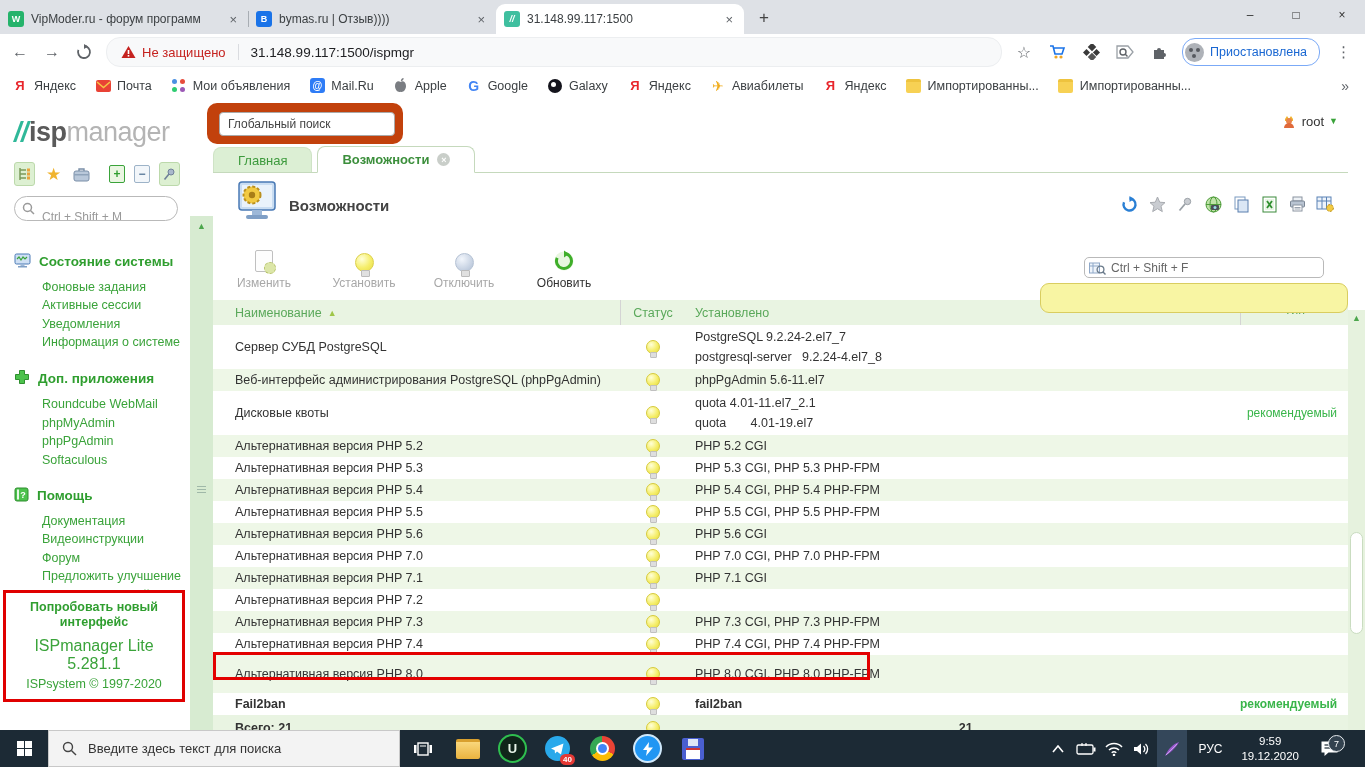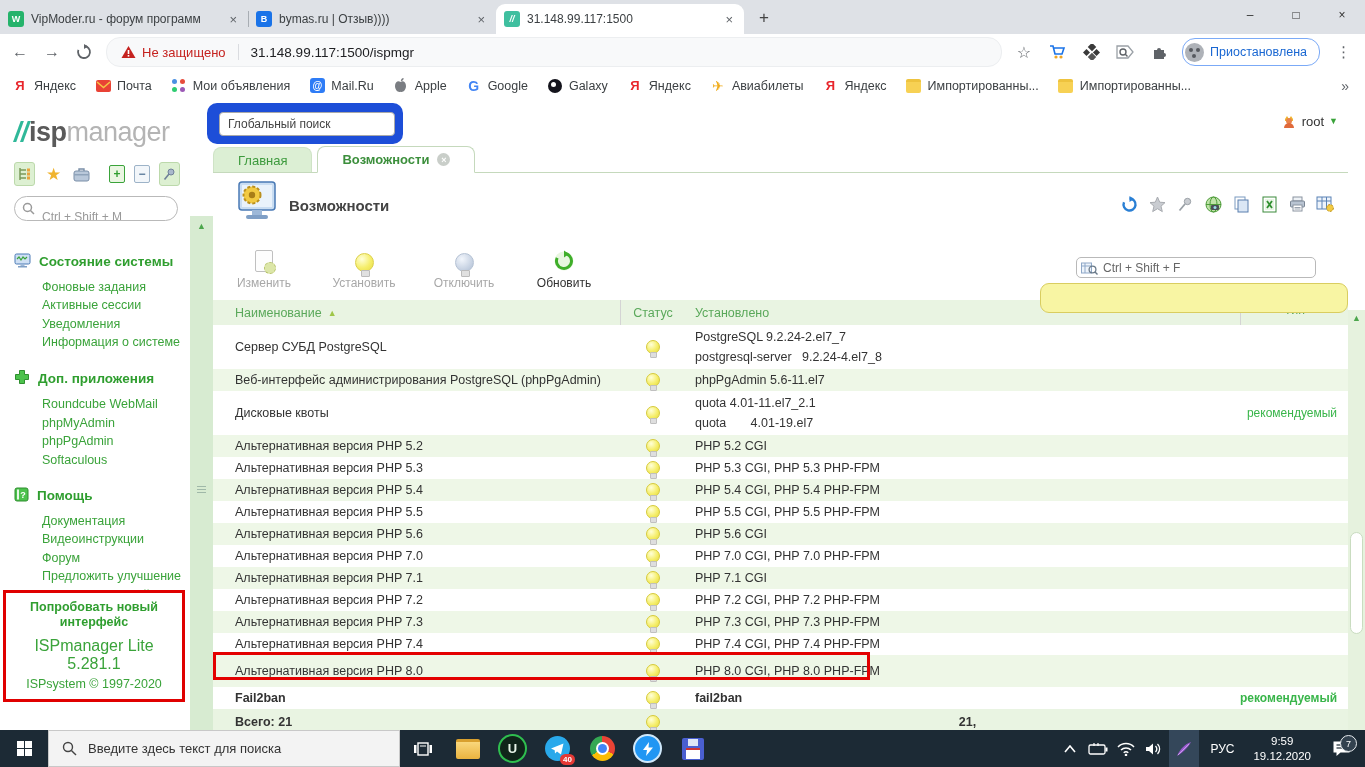--- a/index.html
+++ b/index.html
@@ -85,21 +85,21 @@
   .sf2{color:#3aa33a;font-size:16px;margin-top:6px;}
   .sf3{color:#3aa33a;font-size:12.5px;margin-top:4px;}
 
   .gutter{position:absolute;left:190px;top:115px;bottom:0;width:23px;background:#d7ebd1;}
   .gut-arrow{color:#4ca64c;font-size:9px;text-align:center;padding-top:5px;}
   .gut-split{margin:255px auto 0;width:9px;}
   .gut-split i{display:block;height:1px;background:#9fb8a8;margin:2px 0;}
 
   .main{position:absolute;left:213px;top:0;width:1135px;height:100%;}
   .topbar{height:45px;position:relative;}
-  .gs-pill{position:absolute;left:-6px;top:2px;width:196px;height:41px;background:#1d4ed8;border-radius:10px;}
+  .gs-pill{position:absolute;left:-6px;top:2px;width:196px;height:41px;background:#c2410c;border-radius:10px;}
   .gs-pill input{position:absolute;left:12px;top:9px;width:158px;height:22px;border:1px solid #a9a9a9;border-radius:4px;
     padding:0 8px;font-size:12px;color:#333;outline:none;font-family:"Liberation Sans",sans-serif;}
   .gs-pill input::placeholder{color:#444;opacity:1;}
   .side-search input::placeholder{color:#999;opacity:1;}
   .user-box{position:absolute;right:10px;top:12px;display:flex;align-items:center;gap:5px;font-size:13px;color:#333;}
   .user-caret{color:#3aa33a;font-size:9px;}
 
   .tabstrip{height:27px;display:flex;align-items:flex-end;gap:5px;}
   .isptab{height:25px;padding:0 24px;display:flex;align-items:center;gap:8px;border-radius:8px 8px 0 0;
     font-size:13px;color:#3d9a3d;background:#dcefd4;border:1px solid #cfe3c6;border-bottom:none;}
@@ -119,21 +119,21 @@
   .tbtn .tic{height:24px;display:flex;align-items:flex-end;justify-content:center;}
   .tbtn.disabled{color:#a8a8a8;}
   .tbtn.enabled{color:#333;}
   .bulb-big{width:17px;height:17px;border-radius:50%;position:relative;}
   .bulb-big::after{content:"";position:absolute;left:5px;top:16px;width:7px;height:5px;background:#e0e0e0;border:1px solid #bbb;border-radius:1px;}
   .bulb-yellow{background:radial-gradient(circle at 35% 30%, #ffffd8, #f5ee6a 55%, #e8dc45);border:1px solid #dcd04a;}
   .bulb-gray{background:radial-gradient(circle at 35% 30%, #f2f6fc, #c9d4e4 60%, #aebdd2);border:1px solid #b5c2d4;}
   .ic-editpage{width:16px;height:20px;background:#fdfdfd;border:1px solid #c0c0c0;border-radius:2px;position:relative;}
   .ic-editpage i{position:absolute;right:-4px;bottom:-3px;width:10px;height:10px;border-radius:50%;
     background:#dce6a8;border:1px dashed #b6c26a;}
-  .filter-box{position:absolute;right:32px;top:19px;width:240px;}
+  .filter-box{position:absolute;right:24px;top:19px;width:240px;}
   .filter-box input{width:100%;box-sizing:border-box;height:21px;border:1px solid #b9b9b9;border-radius:5px;
     padding:0 6px 0 26px;font-size:12px;color:#555;outline:none;font-family:"Liberation Sans",sans-serif;}
   .filter-box input::placeholder{color:#666;opacity:1;}
   .filter-ic{position:absolute;left:5px;top:4px;}
 
   .yellow-bar{position:absolute;left:827px;top:182px;width:306px;height:28px;background:#f8f5a3;
     border:1px solid #d9cd60;border-radius:9px;z-index:5;}
 
   .table{position:relative;}
   .thead{display:flex;height:25px;background:#e9f4e2;color:#5aa85a;font-size:12.5px;align-items:center;}
@@ -172,21 +172,21 @@
   .tg-badge{position:absolute;right:5px;bottom:2px;background:#e53935;color:#fff;font-size:8px;border-radius:7px;padding:1px 3px;font-weight:bold;}
   .tb-folder{width:24px;height:17px;background:linear-gradient(#f9d77c,#eab33f);border-radius:2px;border-top:3px solid #d9a02e;}
   .chrome-ic{width:25px;height:25px;border-radius:50%;position:relative;
     background:conic-gradient(#ea4335 0 33%, #fbbc05 33% 66%, #34a853 66% 100%);}
   .chrome-ic::before{content:"";position:absolute;left:6px;top:6px;width:13px;height:13px;border-radius:50%;background:#fff;}
   .chrome-ic::after{content:"";position:absolute;left:8px;top:8px;width:9px;height:9px;border-radius:50%;background:#4285f4;}
   .floppy{width:22px;height:22px;background:#4a5fd0;border-radius:2px;position:relative;}
   .floppy::before{content:"";position:absolute;left:6px;top:1px;width:10px;height:7px;background:#dfe6f5;}
   .floppy::after{content:"";position:absolute;left:4px;bottom:1px;width:14px;height:9px;background:#fff;
     border-top:2px solid #c33;}
-  .tb-tray{margin-left:auto;display:flex;align-items:center;gap:2px;padding-right:4px;}
+  .tb-tray{margin-left:auto;display:flex;align-items:center;gap:2px;padding-right:16px;}
   .tray-ic{width:26px;height:37px;display:flex;align-items:center;justify-content:center;}
   .pen-box{width:30px;height:37px;background:#34475a;display:flex;align-items:center;justify-content:center;}
   .tb-lang{color:#fff;font-size:12px;padding:0 9px;display:flex;align-items:center;}
   .tb-clock{color:#fff;font-size:11.5px;line-height:1.3;text-align:center;padding:0 8px;display:flex;flex-direction:column;justify-content:center;}
   .tb-notif{width:40px;display:flex;align-items:center;justify-content:center;position:relative;}
   .notif-badge{position:absolute;right:4px;bottom:5px;width:15px;height:15px;border-radius:50%;background:#33424f;
     border:1px solid #e8ecef;color:#fff;font-size:9px;display:flex;align-items:center;justify-content:center;}
 </style>
 </head>
 <body>
@@ -731,23 +731,20 @@
                 <div class="cell-inst">
                   <div class="inst-line">PHP 7.1 CGI</div>
                 </div>
                 <div class="cell-type"></div>
               </div>
               <div class="trow" style="height: 22px;">
                 <div class="cell-name">Альтернативная версия PHP 7.2</div>
                 <div class="cell-status">
                   <span class="bulb"></span>
                 </div>
-                <div class="cell-inst">
-                  <div class="inst-line">PHP 7.2 CGI, PHP 7.2 PHP-FPM</div>
-                </div>
                 <div class="cell-type"></div>
               </div>
               <div class="trow alt" style="height: 22px;">
                 <div class="cell-name">Альтернативная версия PHP 7.3</div>
                 <div class="cell-status">
                   <span class="bulb"></span>
                 </div>
                 <div class="cell-inst">
                   <div class="inst-line">PHP 7.3 CGI, PHP 7.3 PHP-FPM</div>
                 </div>
@@ -756,21 +753,21 @@
               <div class="trow" style="height: 22px;">
                 <div class="cell-name">Альтернативная версия PHP 7.4</div>
                 <div class="cell-status">
                   <span class="bulb"></span>
                 </div>
                 <div class="cell-inst">
                   <div class="inst-line">PHP 7.4 CGI, PHP 7.4 PHP-FPM</div>
                 </div>
                 <div class="cell-type"></div>
               </div>
-              <div class="trow alt highlight" style="height: 32px;">
+              <div class="trow alt highlight" style="height: 38px;">
                 <div class="cell-name">Альтернативная версия PHP 8.0</div>
                 <div class="cell-status">
                   <span class="bulb"></span>
                 </div>
                 <div class="cell-inst">
                   <div class="inst-line">PHP 8.0 CGI, PHP 8.0 PHP-FPM</div>
                 </div>
                 <div class="cell-type"></div>
               </div>
               <div class="trow" style="height: 22px; font-weight: bold;">

